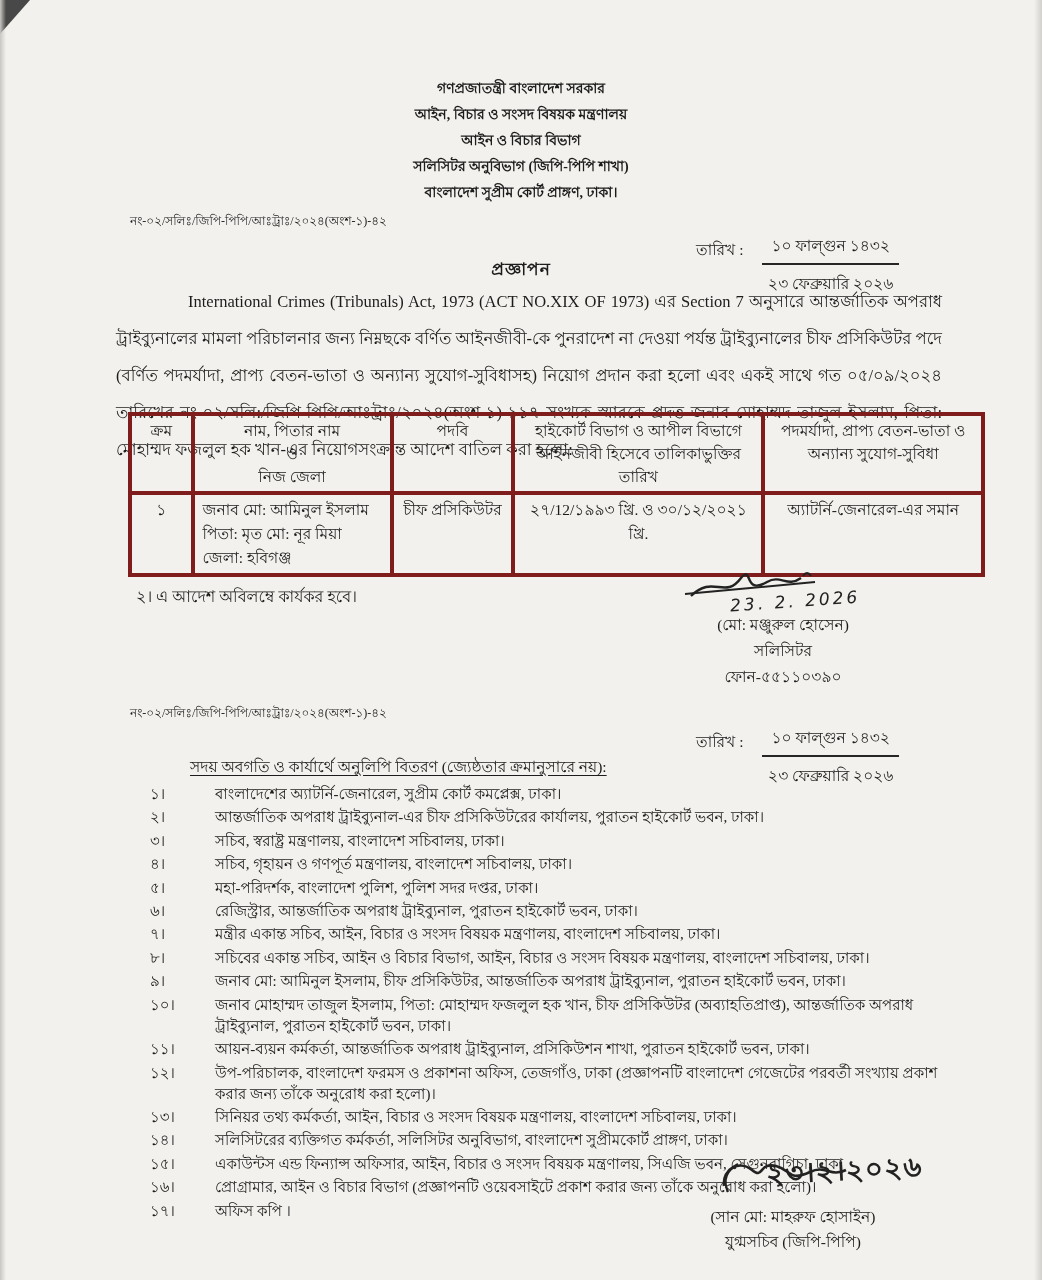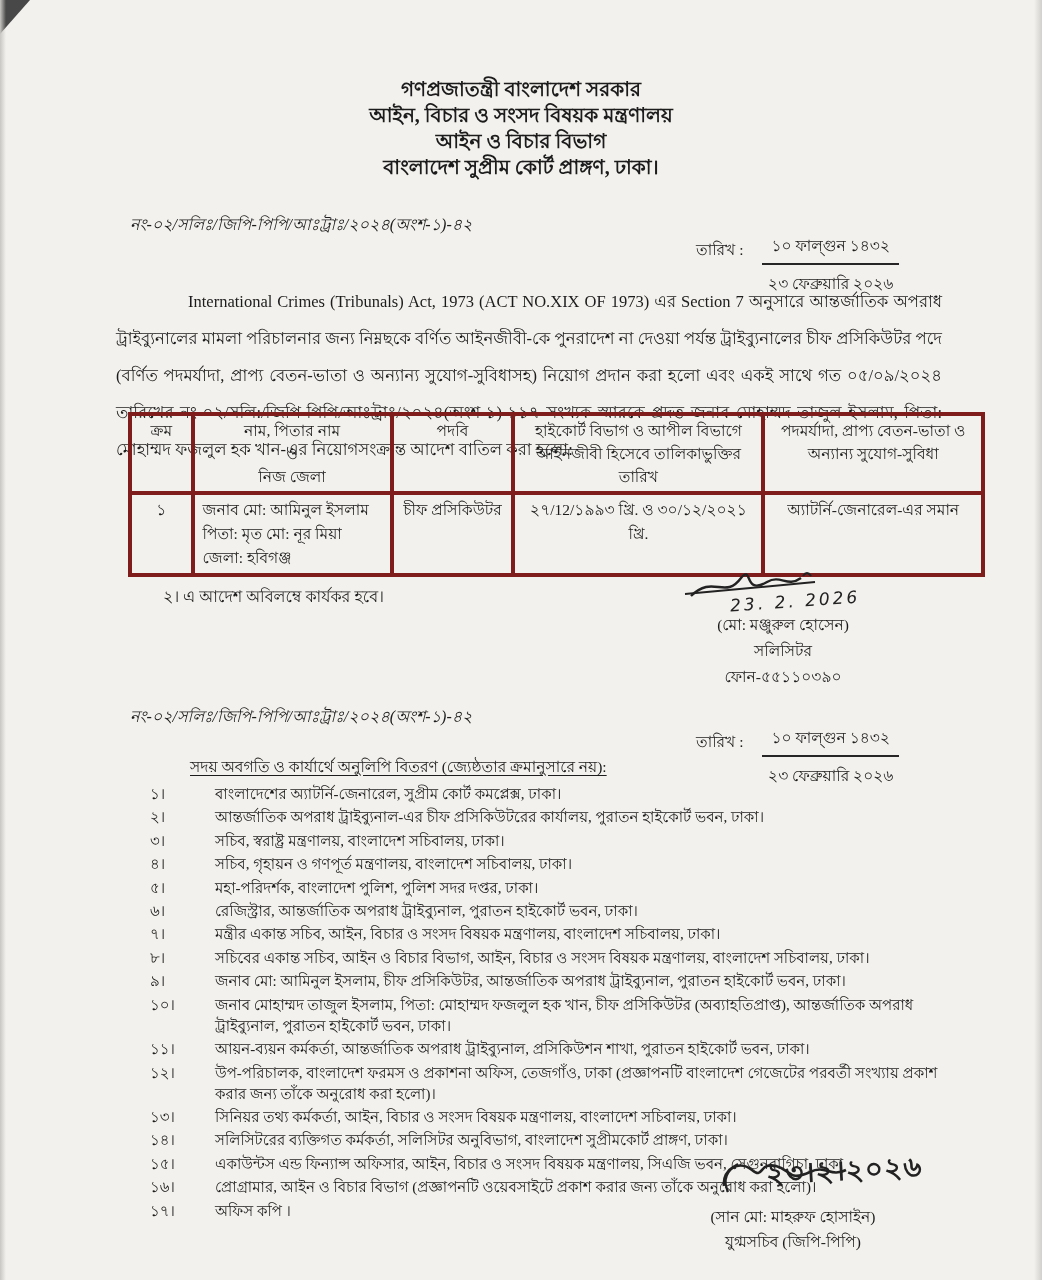--- a/index.html
+++ b/index.html
@@ -11,24 +11,24 @@
     color:#1c1c1c;
     font-family:"Liberation Serif", serif;
     overflow:hidden;
   }
   
   .corner-tl{position:absolute;left:0;top:0;width:0;height:0;
     border-top:34px solid #2a2a2a;border-right:30px solid transparent;opacity:.85;}
   .edge-left{position:absolute;left:0;top:0;width:6px;height:1280px;background:linear-gradient(to right,#c9c7c3,transparent);}
   .edge-right{position:absolute;right:0;top:0;width:8px;height:1280px;background:linear-gradient(to left,#d2d0cc,transparent);}
 
-  .header-block{position:absolute;top:76px;left:0;width:100%;text-align:center;line-height:26px;font-size:20px;font-weight:600;}
+  .header-block{position:absolute;top:76px;left:0;width:100%;text-align:center;line-height:26px;font-size:14px;font-weight:600;}
   .header-block div{white-space:nowrap;}
 
-  .memo-number{position:absolute;left:130px;font-size:16px;font-style:italic;}
+  .memo-number{position:absolute;left:130px;font-size:12px;}
   .memo-number.m1{top:212px;}
   .memo-number.m2{top:704px;}
 
   .date-group{position:absolute;right:138px;display:flex;align-items:center;gap:14px;font-size:15.5px;}
   .date-group.d1{top:190px;}
   .date-group.d2{top:682px;}
   .date-label{padding-top:14px;}
   .date-frac{display:inline-flex;flex-direction:column;align-items:center;}
   .date-frac .top{padding:0 14px 3px 14px;margin-top:44px;}
   .date-frac .bottom{border-top:2px solid #262626;padding:7px 6px 0 6px;}
@@ -44,21 +44,21 @@
   .main-table td{line-height:24px;}
   .col-serial{width:44px;}
   .col-name{width:188px;}
   .col-desig{width:104px;}
   .col-date{width:240px;}
   .col-status{width:209px;border-radius:15px;}
   .cell-center{text-align:center;}
   .main-table .row-h{height:72px;}
   .main-table .row-b{height:76px;}
 
-  .clause-2{position:absolute;left:163px;top:584px;font-size:16px;}
+  .clause-2{position:absolute;left:136px;top:584px;font-size:16px;}
 
   .sig1{position:absolute;left:638px;top:566px;width:290px;text-align:center;font-size:15.5px;line-height:26px;}
   .sig-scrawl{position:relative;height:46px;}
   .hw{font-family:"DejaVu Sans", sans-serif;font-style:italic;color:#222;}
   .sig1 .hw-date{position:absolute;left:92px;top:22px;font-size:17px;transform:rotate(-4deg);letter-spacing:3px;}
   .sig2{position:absolute;left:628px;top:1152px;width:330px;text-align:center;font-size:15.5px;line-height:25px;}
   .sig2 .sig-scrawl{height:52px;}
   .sig2 .hw-date{position:absolute;left:138px;top:6px;font-size:28px;transform:rotate(-3deg);letter-spacing:1px;font-style:normal;font-weight:600;}
 
   .dist-heading{position:absolute;left:190px;top:755px;font-size:15.5px;text-decoration:underline;text-underline-offset:3px;}
@@ -72,32 +72,34 @@
 
 <div class="page">
   <div class="corner-tl"></div>
   <div class="edge-left"></div>
   <div class="edge-right"></div>
 
   <div class="header-block">
     <div>গণপ্রজাতন্ত্রী বাংলাদেশ সরকার</div>
     <div>আইন, বিচার ও সংসদ বিষয়ক মন্ত্রণালয়</div>
     <div>আইন ও বিচার বিভাগ</div>
+    <div>সলিসিটর অনুবিভাগ (জিপি-পিপি শাখা)</div>
     <div>বাংলাদেশ সুপ্রীম কোর্ট প্রাঙ্গণ, ঢাকা।</div>
   </div>
 
   <div class="memo-number m1">নং-০২/সলিঃ/জিপি-পিপি/আঃট্রাঃ/২০২৪(অংশ-১)-৪২</div>
   <div class="date-group d1">
     <span class="date-label">তারিখ :</span>
     <span class="date-frac">
       <span class="top">১০ ফাল্গুন ১৪৩২</span>
       <span class="bottom">২৩ ফেব্রুয়ারি ২০২৬</span>
     </span>
   </div>
 
+  <div class="notice-title">প্রজ্ঞাপন</div>
 
   <div class="body-para">International Crimes (Tribunals) Act, 1973 (ACT NO.XIX OF 1973) এর Section 7 অনুসারে আন্তর্জাতিক অপরাধ ট্রাইব্যুনালের মামলা পরিচালনার জন্য নিম্নছকে বর্ণিত আইনজীবী-কে পুনরাদেশ না দেওয়া পর্যন্ত ট্রাইব্যুনালের চীফ প্রসিকিউটর পদে (বর্ণিত পদমর্যাদা, প্রাপ্য বেতন-ভাতা ও অন্যান্য সুযোগ-সুবিধাসহ) নিয়োগ প্রদান করা হলো এবং একই সাথে গত ০৫/০৯/২০২৪ তারিখের নং-০২/সলি:/জিপি-পিপি/আঃট্রাঃ/২০২৪(অংশ-১)-১১৭ সংখ্যক স্মারকে প্রদত্ত জনাব মোহাম্মদ তাজুল ইসলাম, পিতা: মোহাম্মদ ফজলুল হক খান-এর নিয়োগসংক্রান্ত আদেশ বাতিল করা হলো:</div>
 
   <table class="main-table">
     <tbody>
         <tr class="row-h">
       <th class="col-serial">ক্রম</th>
       <th class="col-name">নাম, পিতার নাম
 ও
 নিজ জেলা</th>

